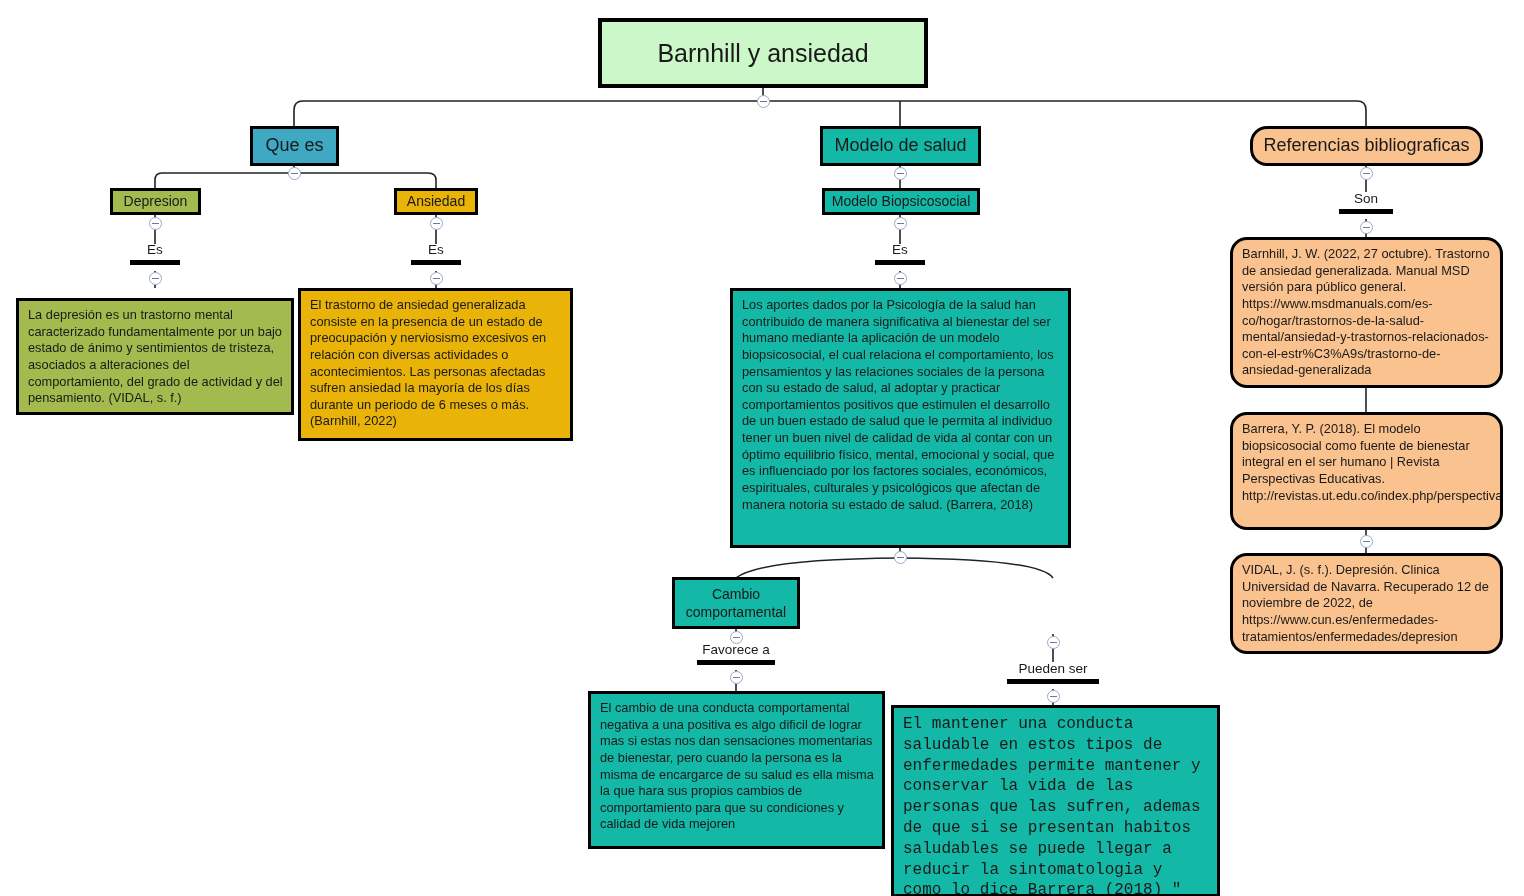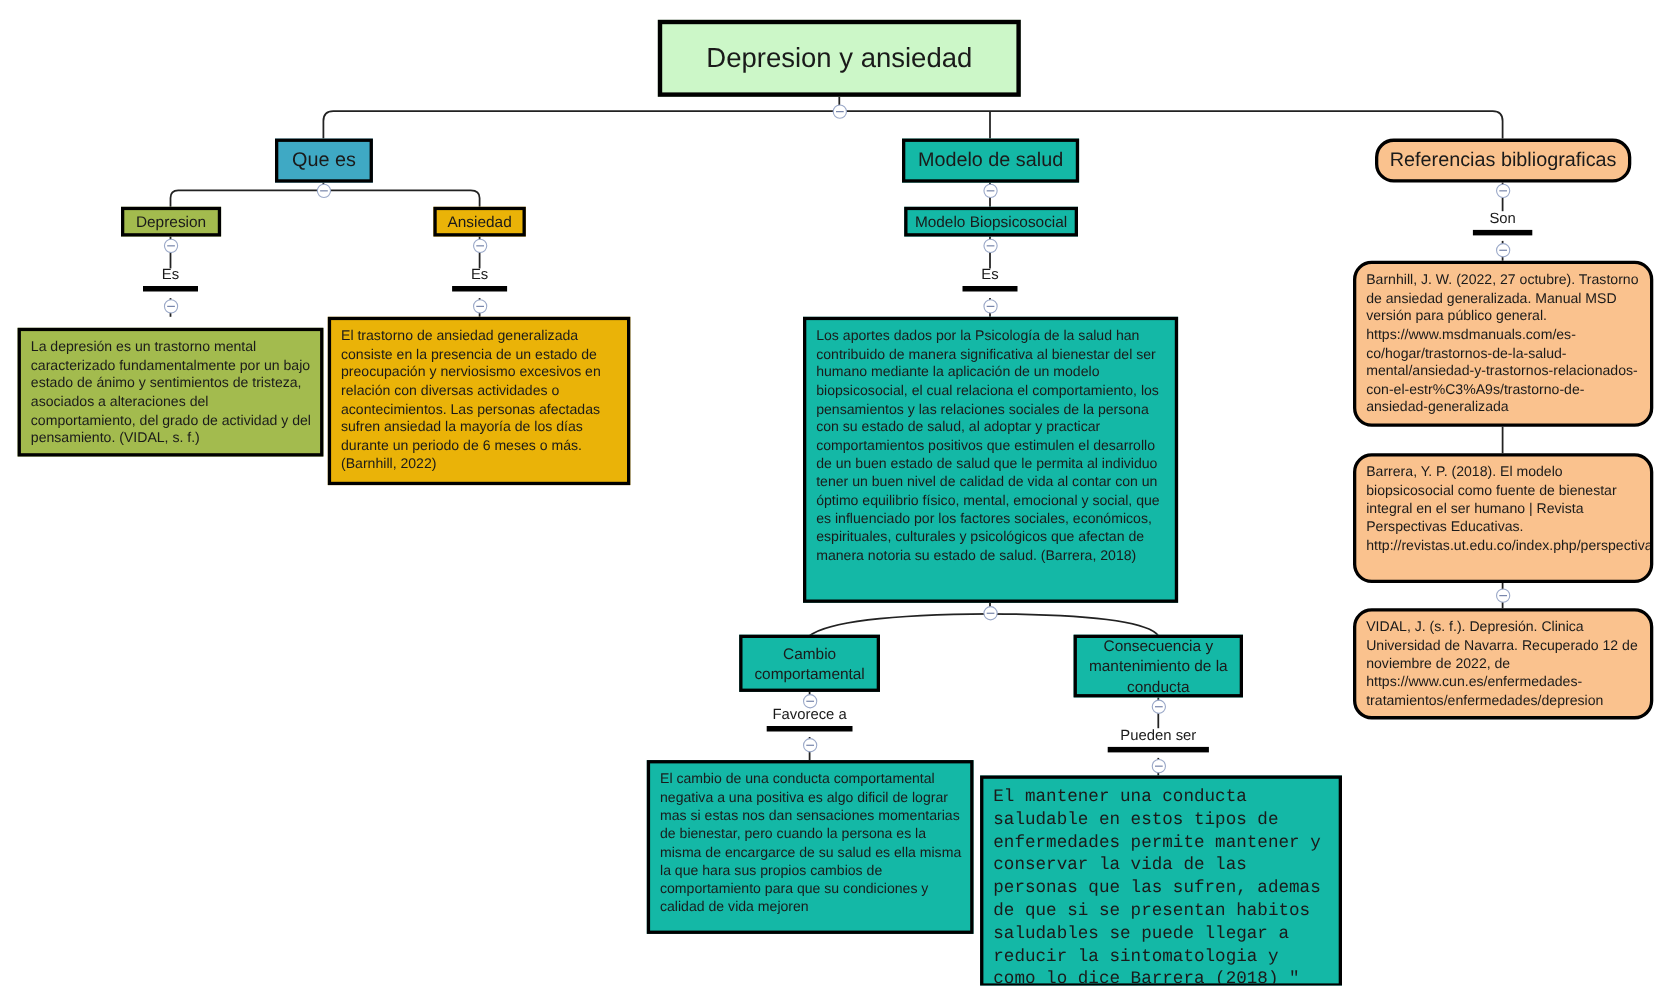--- a/index.html
+++ b/index.html
@@ -128,21 +128,21 @@
       <path d="M1053,689 L1053,705"></path>
 
       <path d="M1366,166 L1366,192"></path>
       <path d="M1366,219 L1366,237"></path>
       <path d="M1366,388 L1366,412"></path>
       <path d="M1366,530 L1366,553"></path>
     </g>
   </svg>
 
   <div class="node title root" style="left:598px; top:18px; width:330px; height:70px;">
-    <span>Depresion y ansiedad</span>
+    <span>Barnhill y ansiedad</span>
   </div>
   <div class="handle" style="left:757px; top:95px;"></div>
 
   <div class="node title teal" style="left:250px; top:126px; width:89px; height:40px; font-size:18px;">
     <span>Que es</span>
   </div>
   <div class="handle" style="left:288px; top:167px;"></div>
 
   <div class="node title pink" style="left:820px; top:126px; width:161px; height:40px; font-size:18px;">
     <span>Modelo de salud</span>
@@ -204,23 +204,20 @@
   <div class="linklabel" style="left:676px; top:643px; width:120px;">
     <span>Favorece a</span>
     <span class="bar" style="width:78px;"></span>
   </div>
   <div class="handle" style="left:730px; top:671px;"></div>
 
   <div class="node para pink" style="left:588px; top:691px; width:297px; height:158px; font-size:12.8px;">
     <span>El cambio de una conducta comportamental negativa a una positiva es algo dificil de lograr mas si estas nos dan sensaciones momentarias de bienestar, pero cuando la persona es la misma de encargarce de su salud es ella misma la que hara sus propios cambios de comportamiento para que su condiciones y calidad de vida mejoren</span>
   </div>
 
-  <div class="node title pink" style="left:976px; top:577px; width:154px; height:57px; font-size:14px;">
-    <span>Consecuencia y mantenimiento de la conducta</span>
-  </div>
   <div class="handle" style="left:1047px; top:636px;"></div>
   <div class="linklabel" style="left:993px; top:662px; width:120px;">
     <span>Pueden ser</span>
     <span class="bar" style="width:92px;"></span>
   </div>
   <div class="handle" style="left:1047px; top:690px;"></div>
 
   <div class="node para pink" style="left:891px; top:705px; width:329px; height:192px; font-size:16px;font-family:Liberation Mono, monospace;">
     <span>El mantener una conducta saludable en estos tipos de enfermedades permite mantener y conservar la vida de las personas que las sufren, ademas de que si se presentan habitos saludables se puede llegar a reducir la sintomatologia y como lo dice Barrera (2018) " le permita al individuo tener un buen nivel de calidad de vida al contar con un óptimo equilibrio físico, mental, emocional y social"</span>
   </div>

